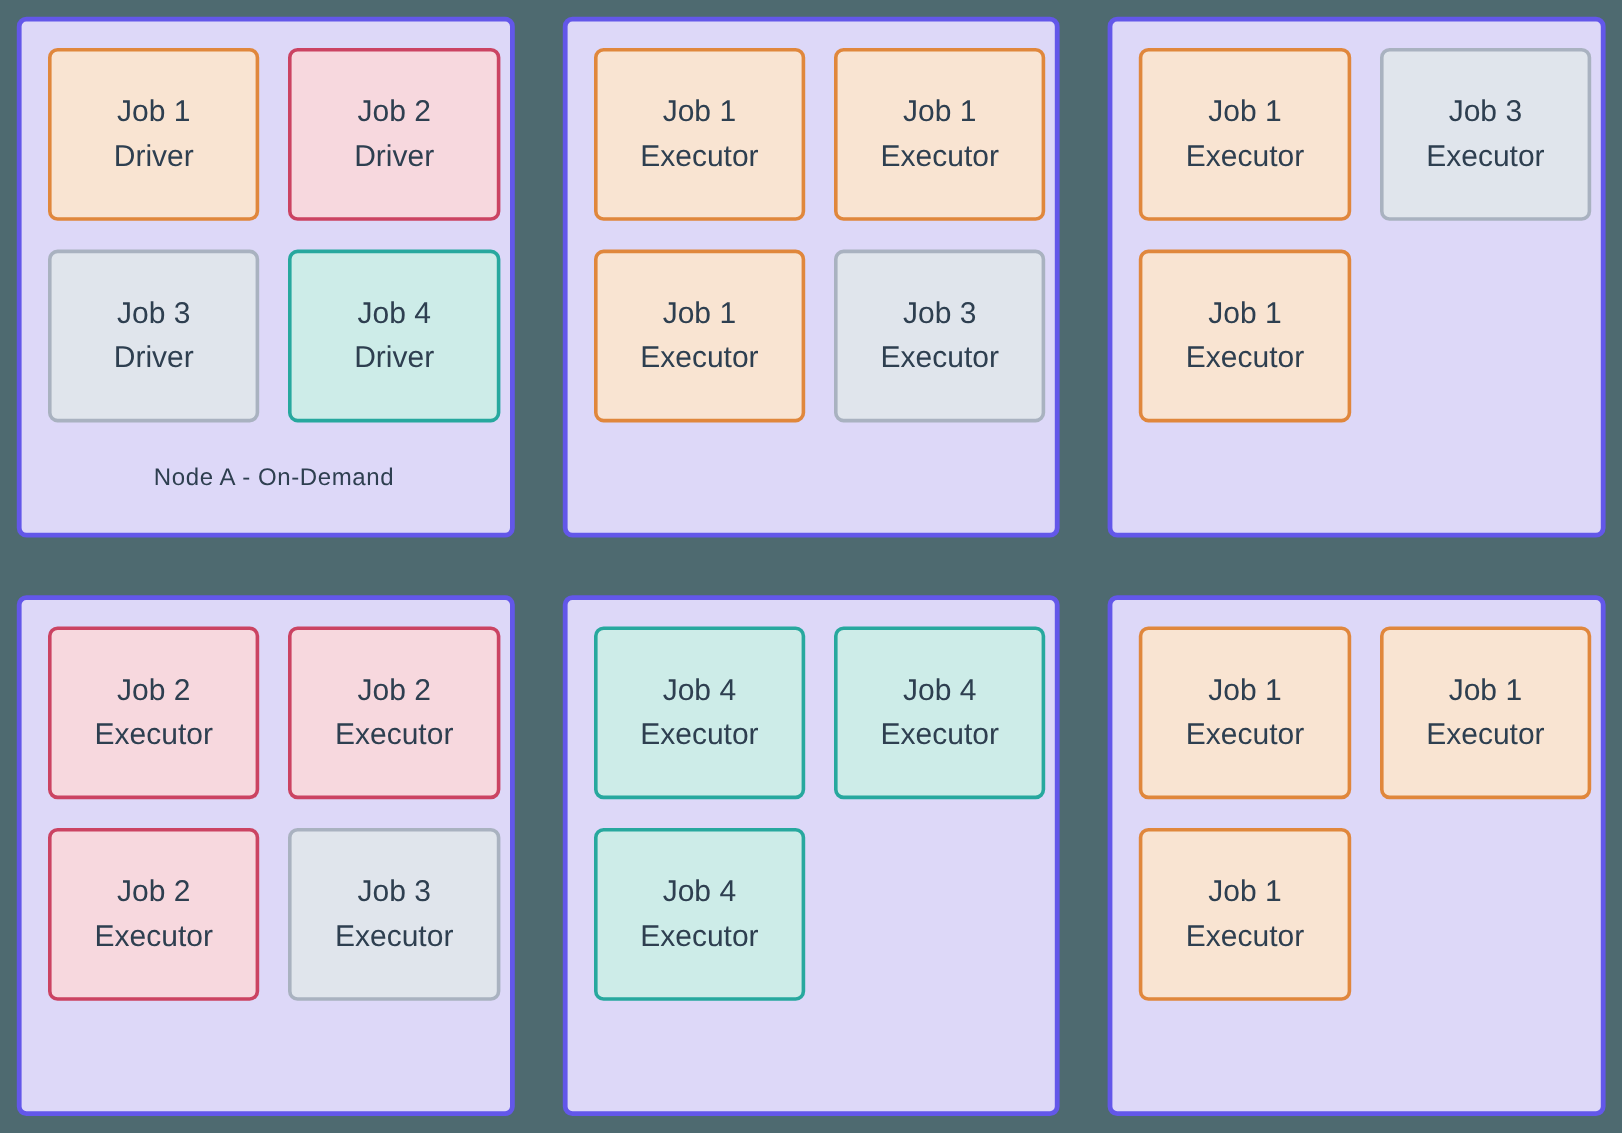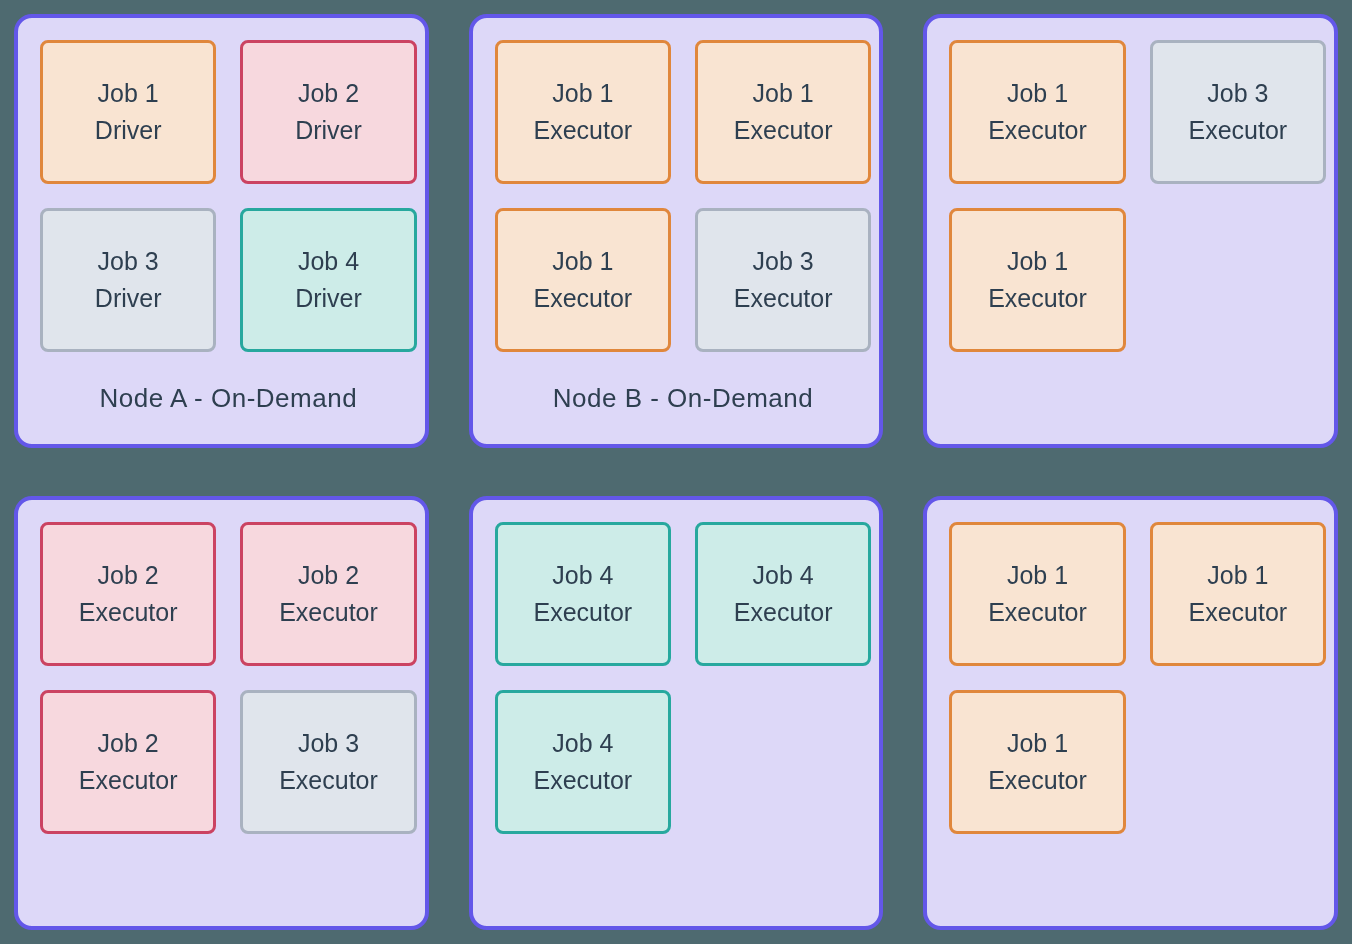--- a/index.html
+++ b/index.html
@@ -15,21 +15,21 @@
     width: 100%; height: 100%;
     display: grid;
     grid-template-columns: repeat(3, 1fr);
     grid-template-rows: repeat(2, 1fr);
     column-gap: 40px;
     row-gap: 48px;
   }
   .node-card {
     background: #ddd8f8;
     border: 4px solid #6357e9;
-    border-radius: 18px;
+    border-radius: 8px;
     padding: 22px 8px 0 22px;
     display: flex;
     flex-direction: column;
     overflow: hidden;
   }
   .jobs-area {
     display: grid;
     grid-template-columns: repeat(2, 1fr);
     column-gap: 24px;
     row-gap: 24px;
@@ -50,21 +50,21 @@
     line-height: 37px;
     color: #2e3f50;
   }
   .node-label-area {
     flex: 1;
     display: flex;
     align-items: center;
     justify-content: center;
   }
   .node-label {
-    font-size: 26px;
+    font-size: 20px;
     font-weight: 500;
     color: #2e3f50;
     letter-spacing: 0.5px;
   }
 </style>
 </head>
 <body>
 
 <div class="cluster-grid">
   <div class="node-card">
@@ -109,23 +109,20 @@
   <div class="job-box" style="border-color: rgb(224, 135, 60); background: rgb(249, 228, 210);">
     <span>Job 1</span>
     <span>Executor</span>
   </div>
 
   <div class="job-box" style="border-color: rgb(169, 178, 192); background: rgb(224, 229, 236);">
     <span>Job 3</span>
     <span>Executor</span>
   </div>
 </div>
-    <div class="node-label-area">
-      <span class="node-label">Node B - On-Demand</span>
-    </div>
   </div>
 
   <div class="node-card">
     <div class="jobs-area">
   <div class="job-box" style="border-color: rgb(224, 135, 60); background: rgb(249, 228, 210);">
     <span>Job 1</span>
     <span>Executor</span>
   </div>
 
   <div class="job-box" style="border-color: rgb(169, 178, 192); background: rgb(224, 229, 236);">

